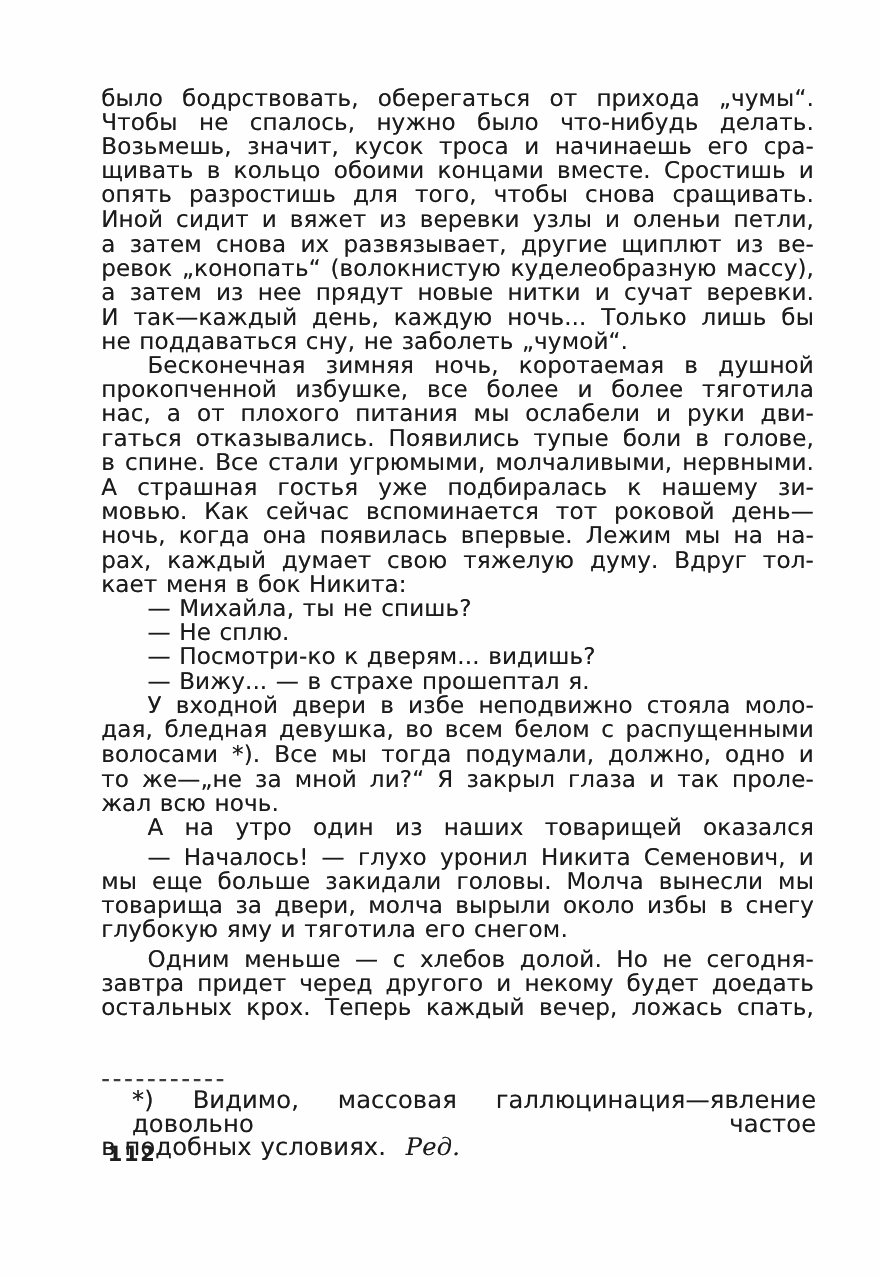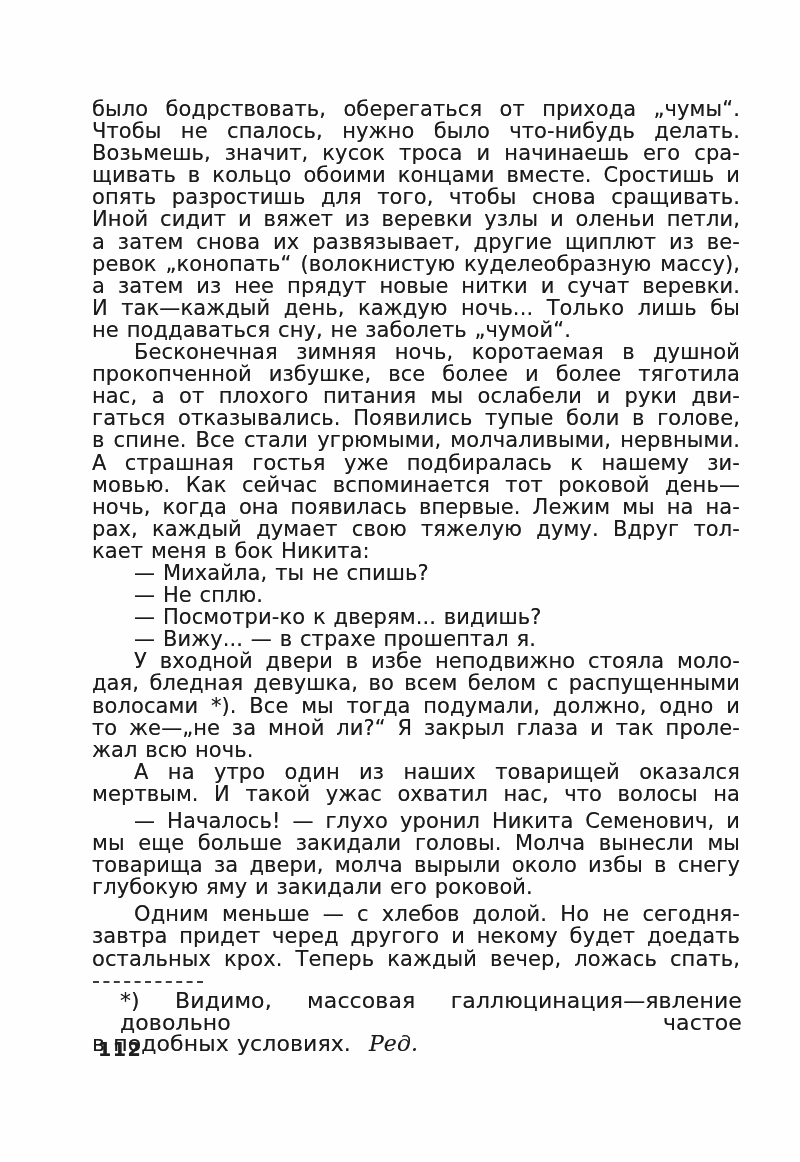--- a/index.html
+++ b/index.html
@@ -23,21 +23,20 @@
   .page-text {
     position: absolute;
     left: 92px;
     top: 78px;
     width: 648px;
     font-size: 21px;
     line-height: 22.1px;
     letter-spacing: 0.1px;
     word-spacing: 1px;
     text-shadow: 0 0 0.5px rgba(20,20,20,0.55);
-    margin-top: 20px;
   }
   .para { margin: 0; padding: 0; }
   .para.gap { margin-top: 5px; }
   .ln {
     text-align: justify;
     text-align-last: justify;
     white-space: normal;
   }
   .ln.end { text-align-last: left; }
   .ln.ind { padding-left: 42px; }
@@ -131,28 +130,27 @@
     <div class="para">
       <div class="ln ind">У входной двери в избе неподвижно стояла моло-</div>
       <div class="ln">дая, бледная девушка, во всем белом с распущенными</div>
       <div class="ln">волосами *). Все мы тогда подумали, должно, одно и</div>
       <div class="ln">то же—„не за мной ли?“ Я закрыл глаза и так проле-</div>
       <div class="ln end">жал всю ночь.</div>
     </div>
 
     <div class="para">
       <div class="ln ind">А на утро один из наших товарищей оказался</div>
-      <div class="ln">мертвым. И такой ужас охватил нас, что волосы на</div>
     </div>
 
     <div class="para gap">
       <div class="ln ind">— Началось! — глухо уронил Никита Семенович, и</div>
       <div class="ln">мы еще больше закидали головы. Молча вынесли мы</div>
       <div class="ln">товарища за двери, молча вырыли около избы в снегу</div>
-      <div class="ln end">глубокую яму и закидали его роковой.</div>
+      <div class="ln end">глубокую яму и тяготила его снегом.</div>
     </div>
 
     <div class="para gap">
       <div class="ln ind">Одним меньше — с хлебов долой. Но не сегодня-</div>
       <div class="ln">завтра придет черед другого и некому будет доедать</div>
       <div class="ln">остальных крох. Теперь каждый вечер, ложась спать,</div>
     </div>
 
   </div>
 

